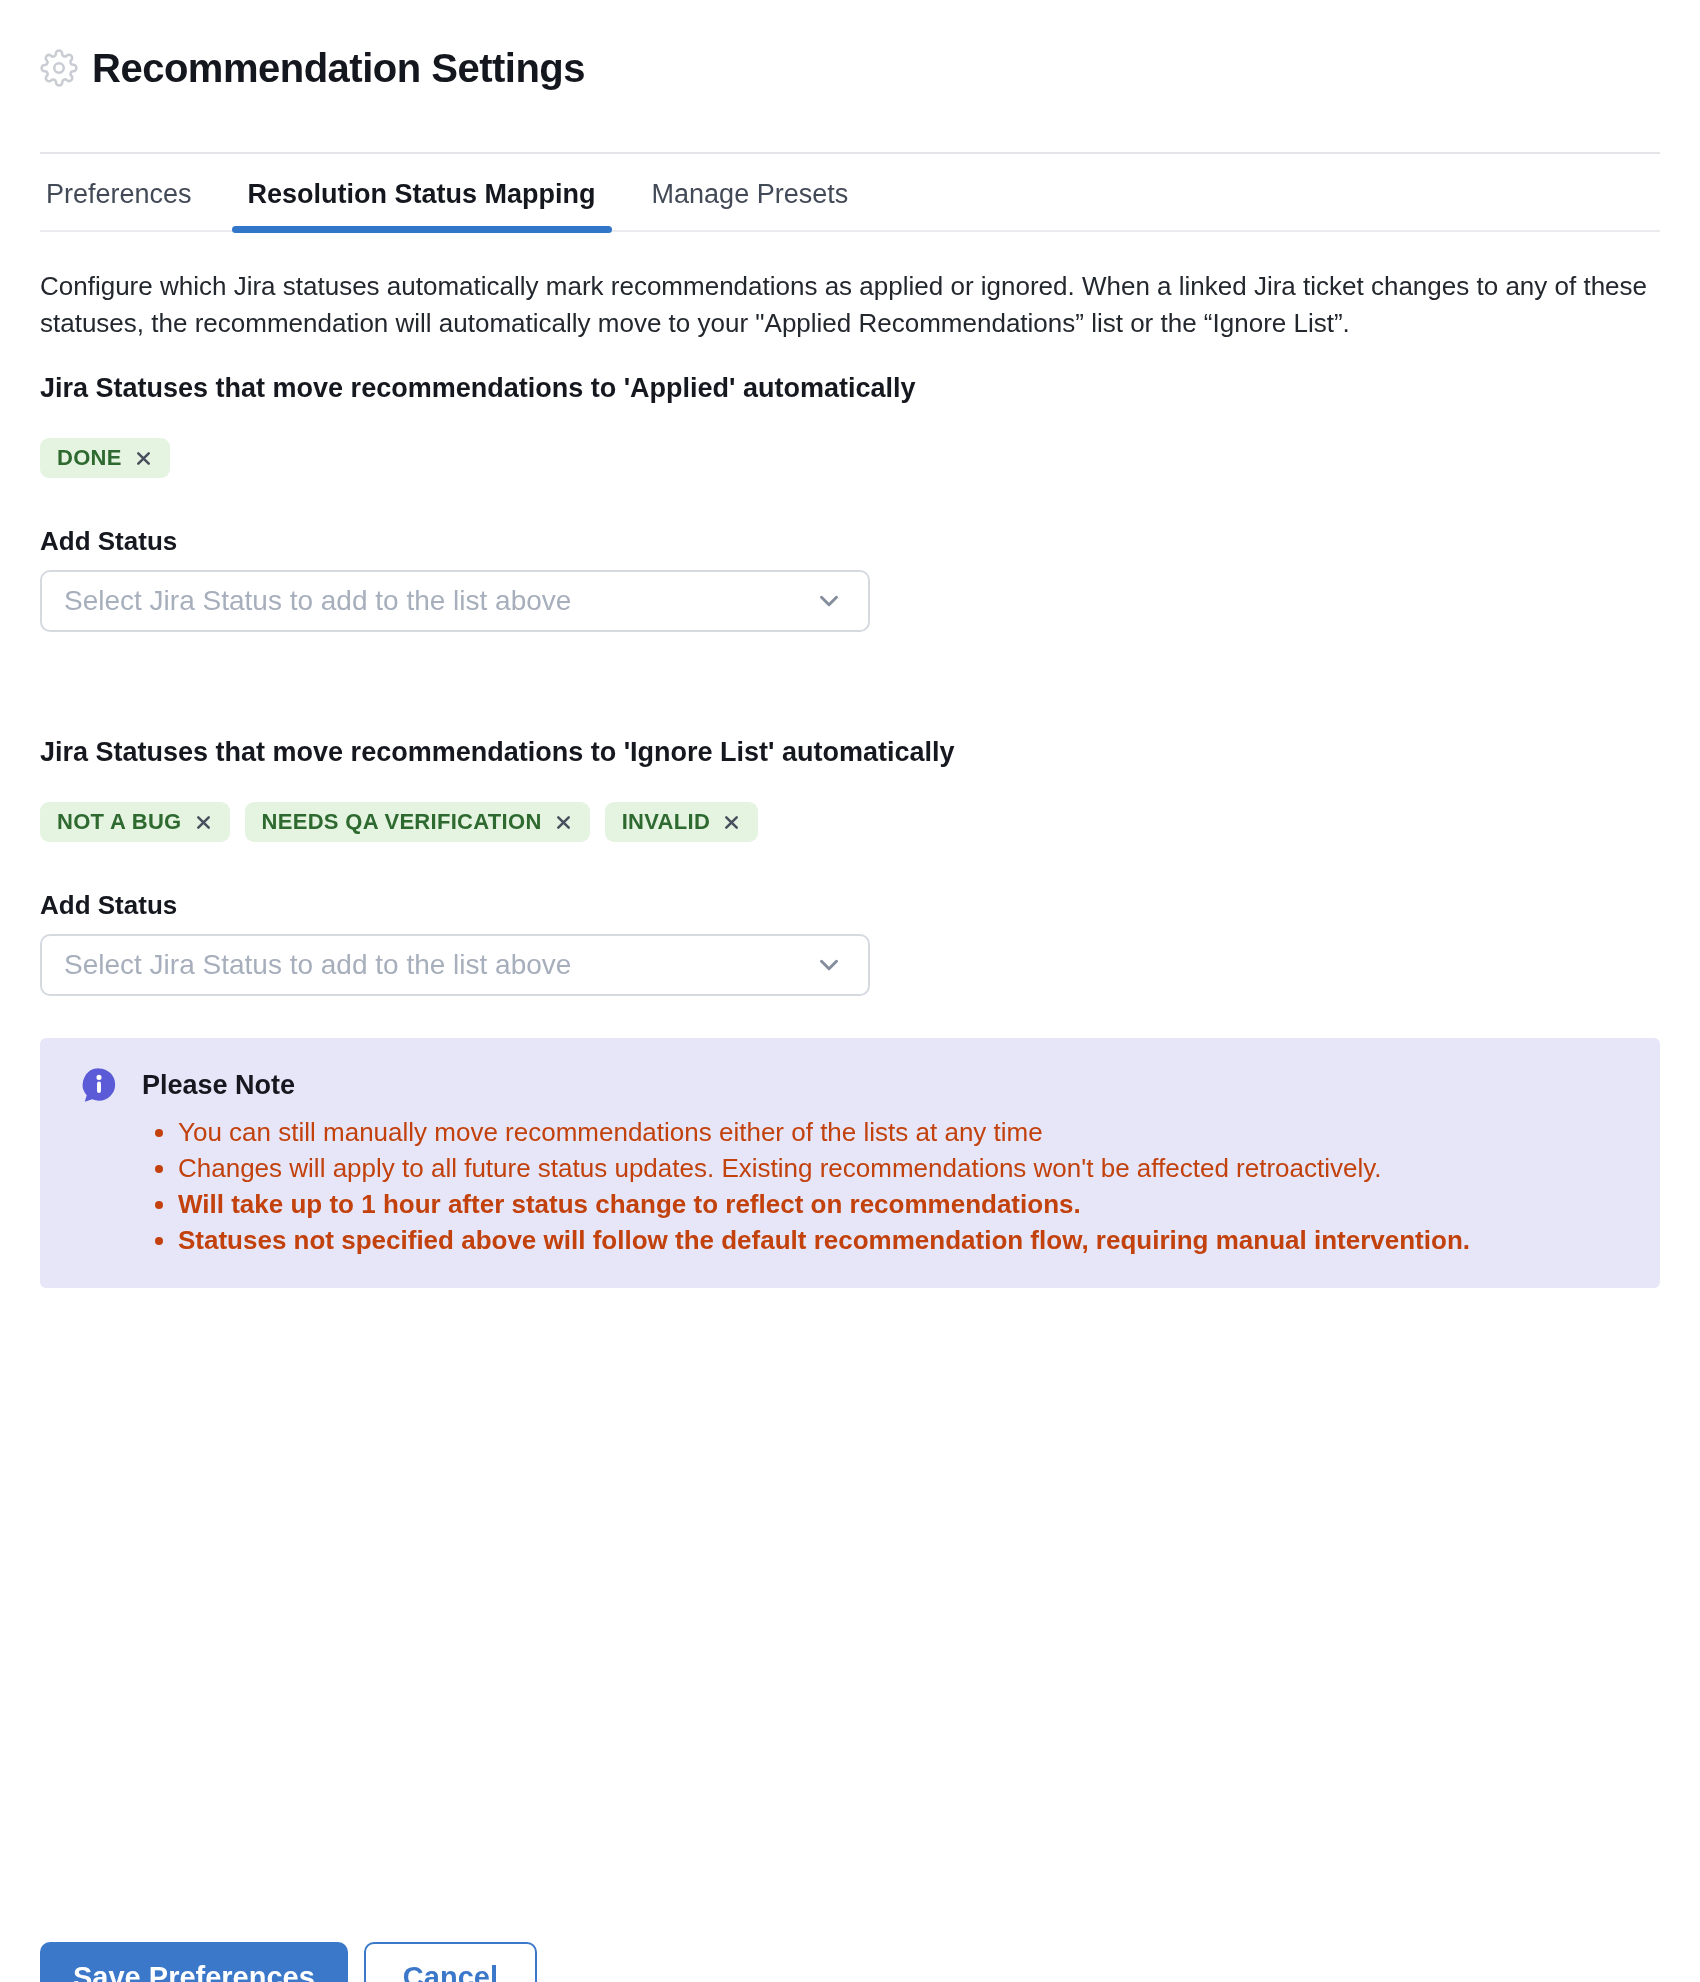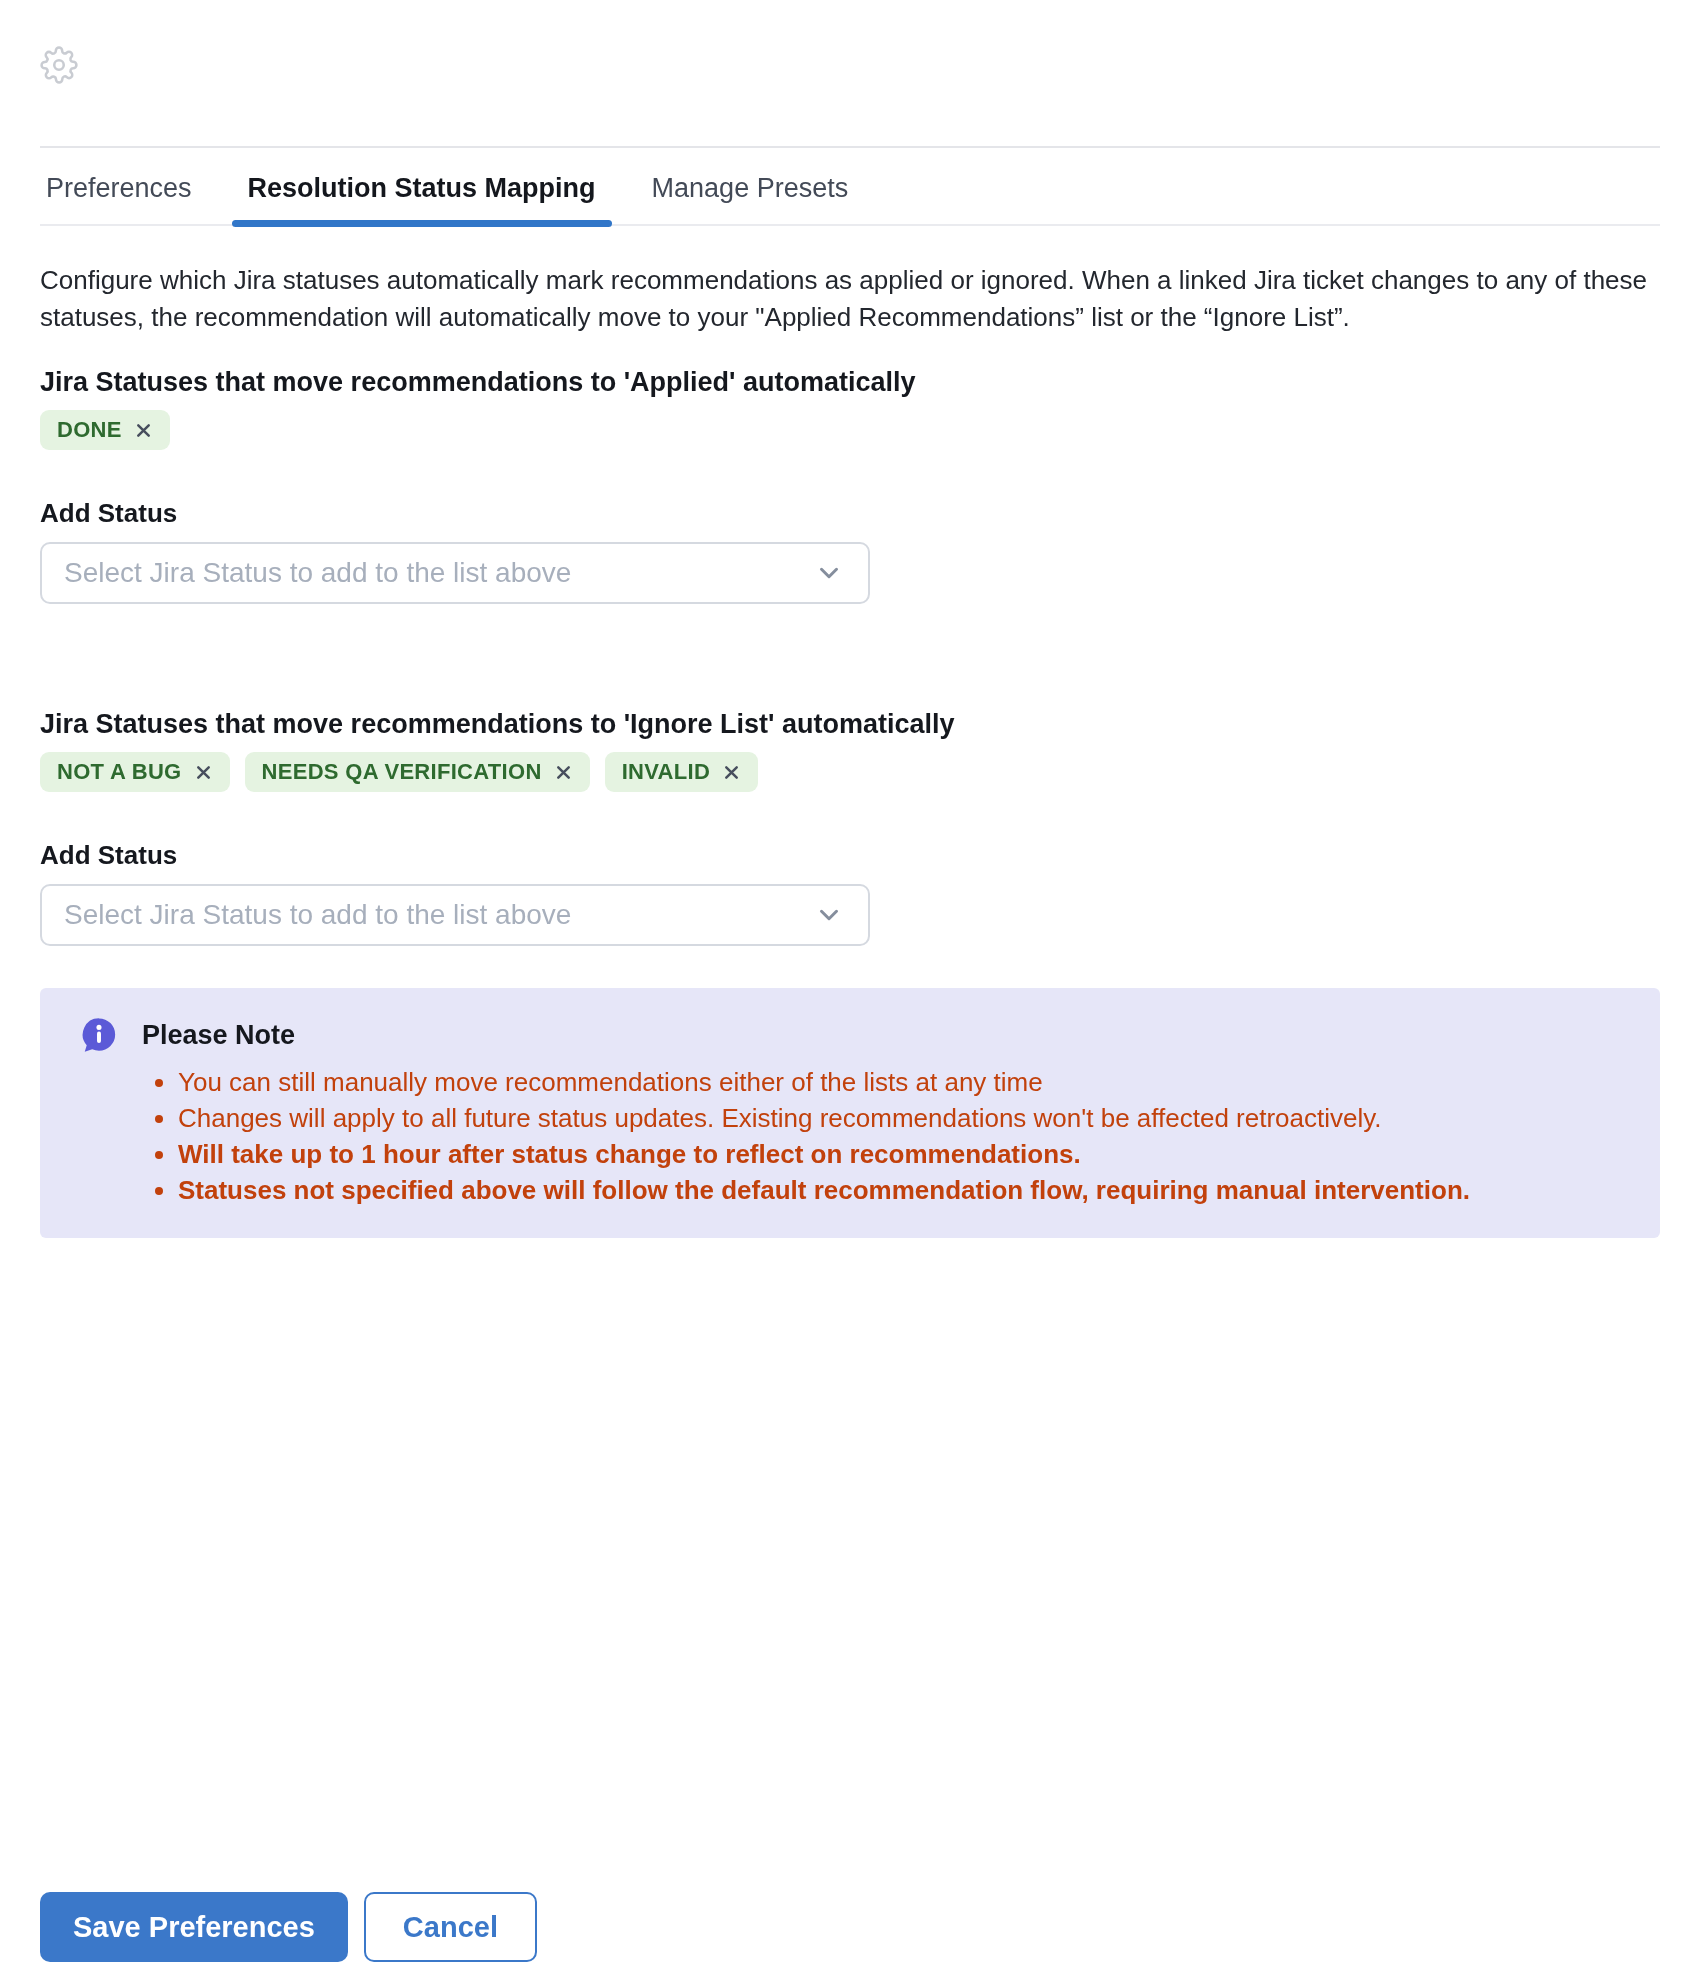--- a/index.html
+++ b/index.html
@@ -20,21 +20,21 @@
   .tab.active { color:#14171d; font-weight:bold; }
   .tab.active::after { content:""; position:absolute; left:-12px; right:-12px; bottom:-3px;
     height:7px; border-radius:4px; background:#3176c8; }
 
   
   .description { margin-top:36px; font-size:26px; line-height:37px; color:#23272e; max-width:1622px; }
 
   
   .section-heading { margin-top:30px; font-size:27px; font-weight:bold; color:#15181e; line-height:32px; }
   .section-heading.second { margin-top:104px; }
-  .chip-row { display:flex; gap:15px; margin-top:12px;text-align:center; }
+  .chip-row { display:flex; gap:15px; margin-top:34px;text-align:center; }
   .chip { display:inline-flex; align-items:center; gap:12px; height:40px; padding:0 17px;
     background:#e5f3e1; border-radius:9px; cursor:pointer; }
   .chip-label { font-size:22px; font-weight:bold; color:#2e6a2f; letter-spacing:0.3px; }
   .chip-x { width:19px; height:19px; display:block; cursor:pointer; }
 
   .field-label { margin-top:48px; font-size:26px; font-weight:bold; color:#15181e; line-height:30px; }
   .select { margin-top:14px; width:830px; height:62px; border:2px solid #d5d9e0; border-radius:10px;
     background:#fff; display:flex; align-items:center; justify-content:space-between;
     padding:0 24px 0 22px; cursor:pointer; }
   .select .placeholder { font-size:28px; color:#a7afbc; }
@@ -62,20 +62,21 @@
 
 <div class="page">
 
   <div class="header">
     <span class="gear">
       <svg viewBox="0 0 24 24" width="38" height="38" fill="none" stroke="#c9ccd2" stroke-width="1.6" stroke-linecap="round" stroke-linejoin="round">
         <circle cx="12" cy="12" r="3"></circle>
         <path d="M19.4 15a1.65 1.65 0 0 0 .33 1.82l.06.06a2 2 0 0 1 0 2.83 2 2 0 0 1-2.83 0l-.06-.06a1.65 1.65 0 0 0-1.82-.33 1.65 1.65 0 0 0-1 1.51V21a2 2 0 0 1-2 2 2 2 0 0 1-2-2v-.09A1.65 1.65 0 0 0 9 19.4a1.65 1.65 0 0 0-1.82.33l-.06.06a2 2 0 0 1-2.83 0 2 2 0 0 1 0-2.83l.06-.06a1.65 1.65 0 0 0 .33-1.82 1.65 1.65 0 0 0-1.51-1H3a2 2 0 0 1-2-2 2 2 0 0 1 2-2h.09A1.65 1.65 0 0 0 4.6 9a1.65 1.65 0 0 0-.33-1.82l-.06-.06a2 2 0 0 1 0-2.83 2 2 0 0 1 2.83 0l.06.06a1.65 1.65 0 0 0 1.82.33H9a1.65 1.65 0 0 0 1-1.51V3a2 2 0 0 1 2-2 2 2 0 0 1 2 2v.09a1.65 1.65 0 0 0 1 1.51 1.65 1.65 0 0 0 1.82-.33l.06-.06a2 2 0 0 1 2.83 0 2 2 0 0 1 0 2.83l-.06.06a1.65 1.65 0 0 0-.33 1.82V9a1.65 1.65 0 0 0 1.51 1H21a2 2 0 0 1 2 2 2 2 0 0 1-2 2h-.09a1.65 1.65 0 0 0-1.51 1z"></path>
       </svg>
     </span>
+    <h1 class="page-title">Recommendation Settings</h1>
   </div>
 
   <hr class="top-divider">
 
   <div class="tabs">
     <div class="tab">Preferences</div>
     <div class="tab active">Resolution Status Mapping</div>
     <div class="tab">Manage Presets</div>
   </div>
 

